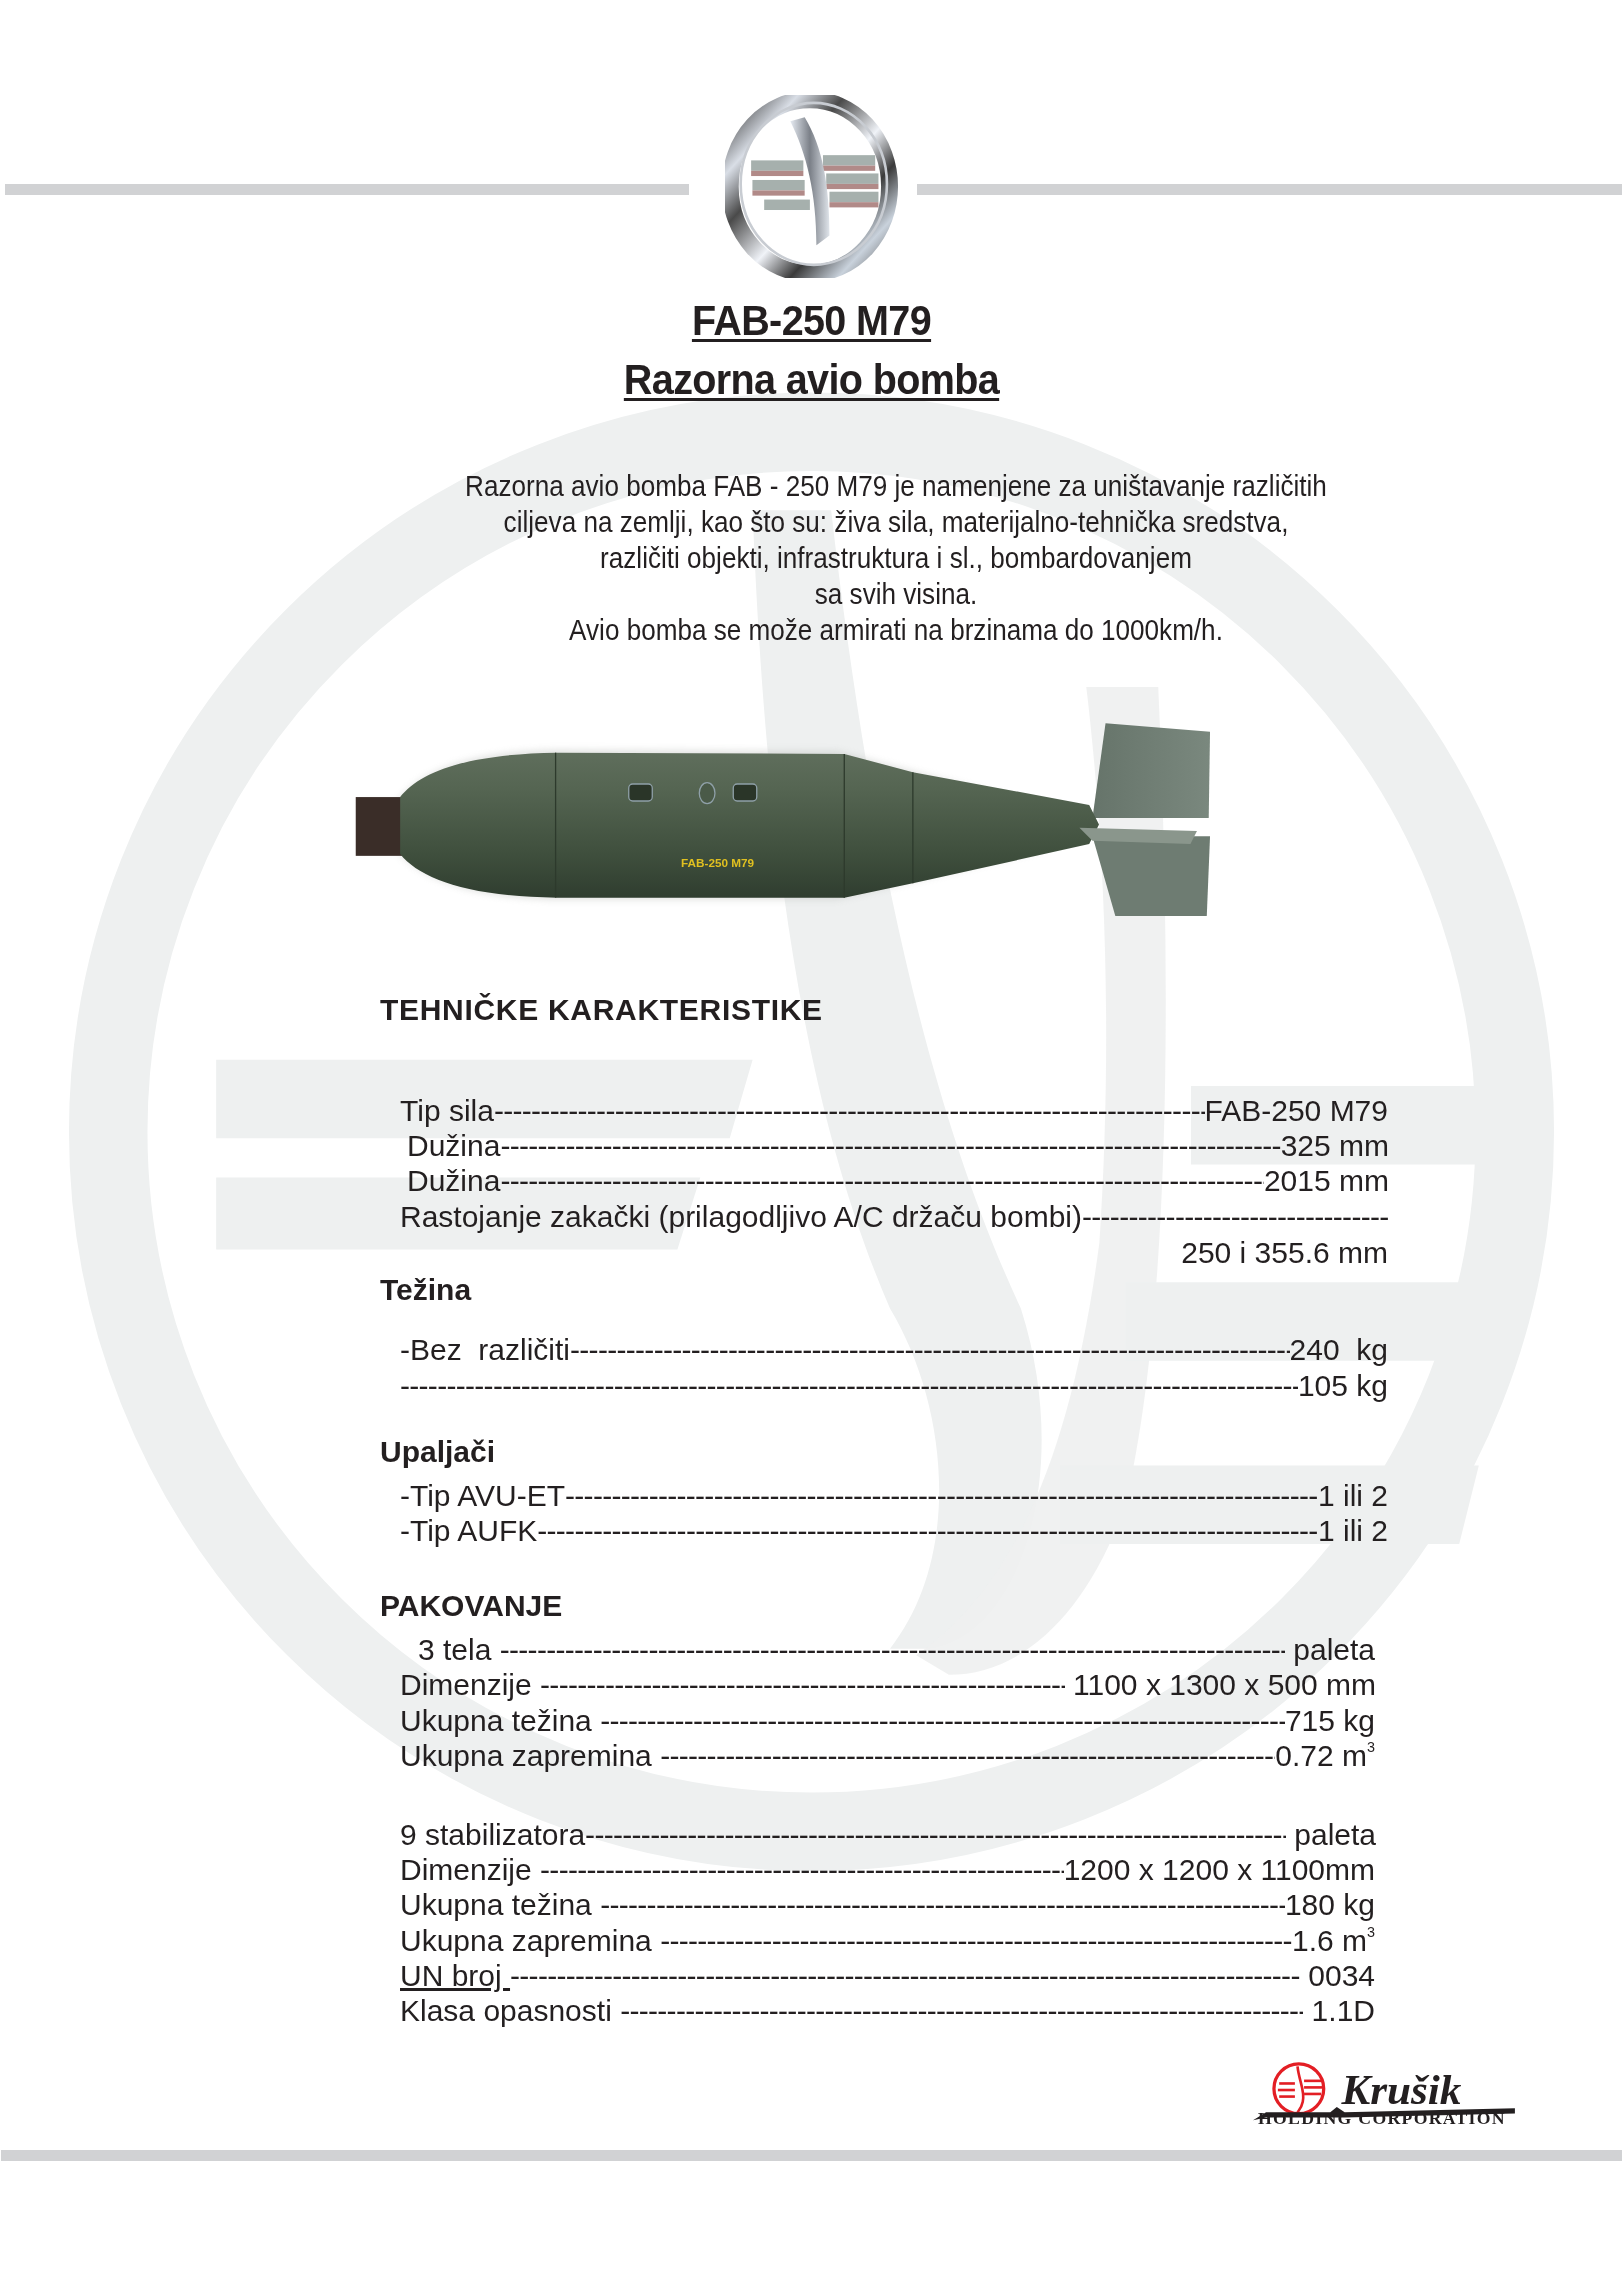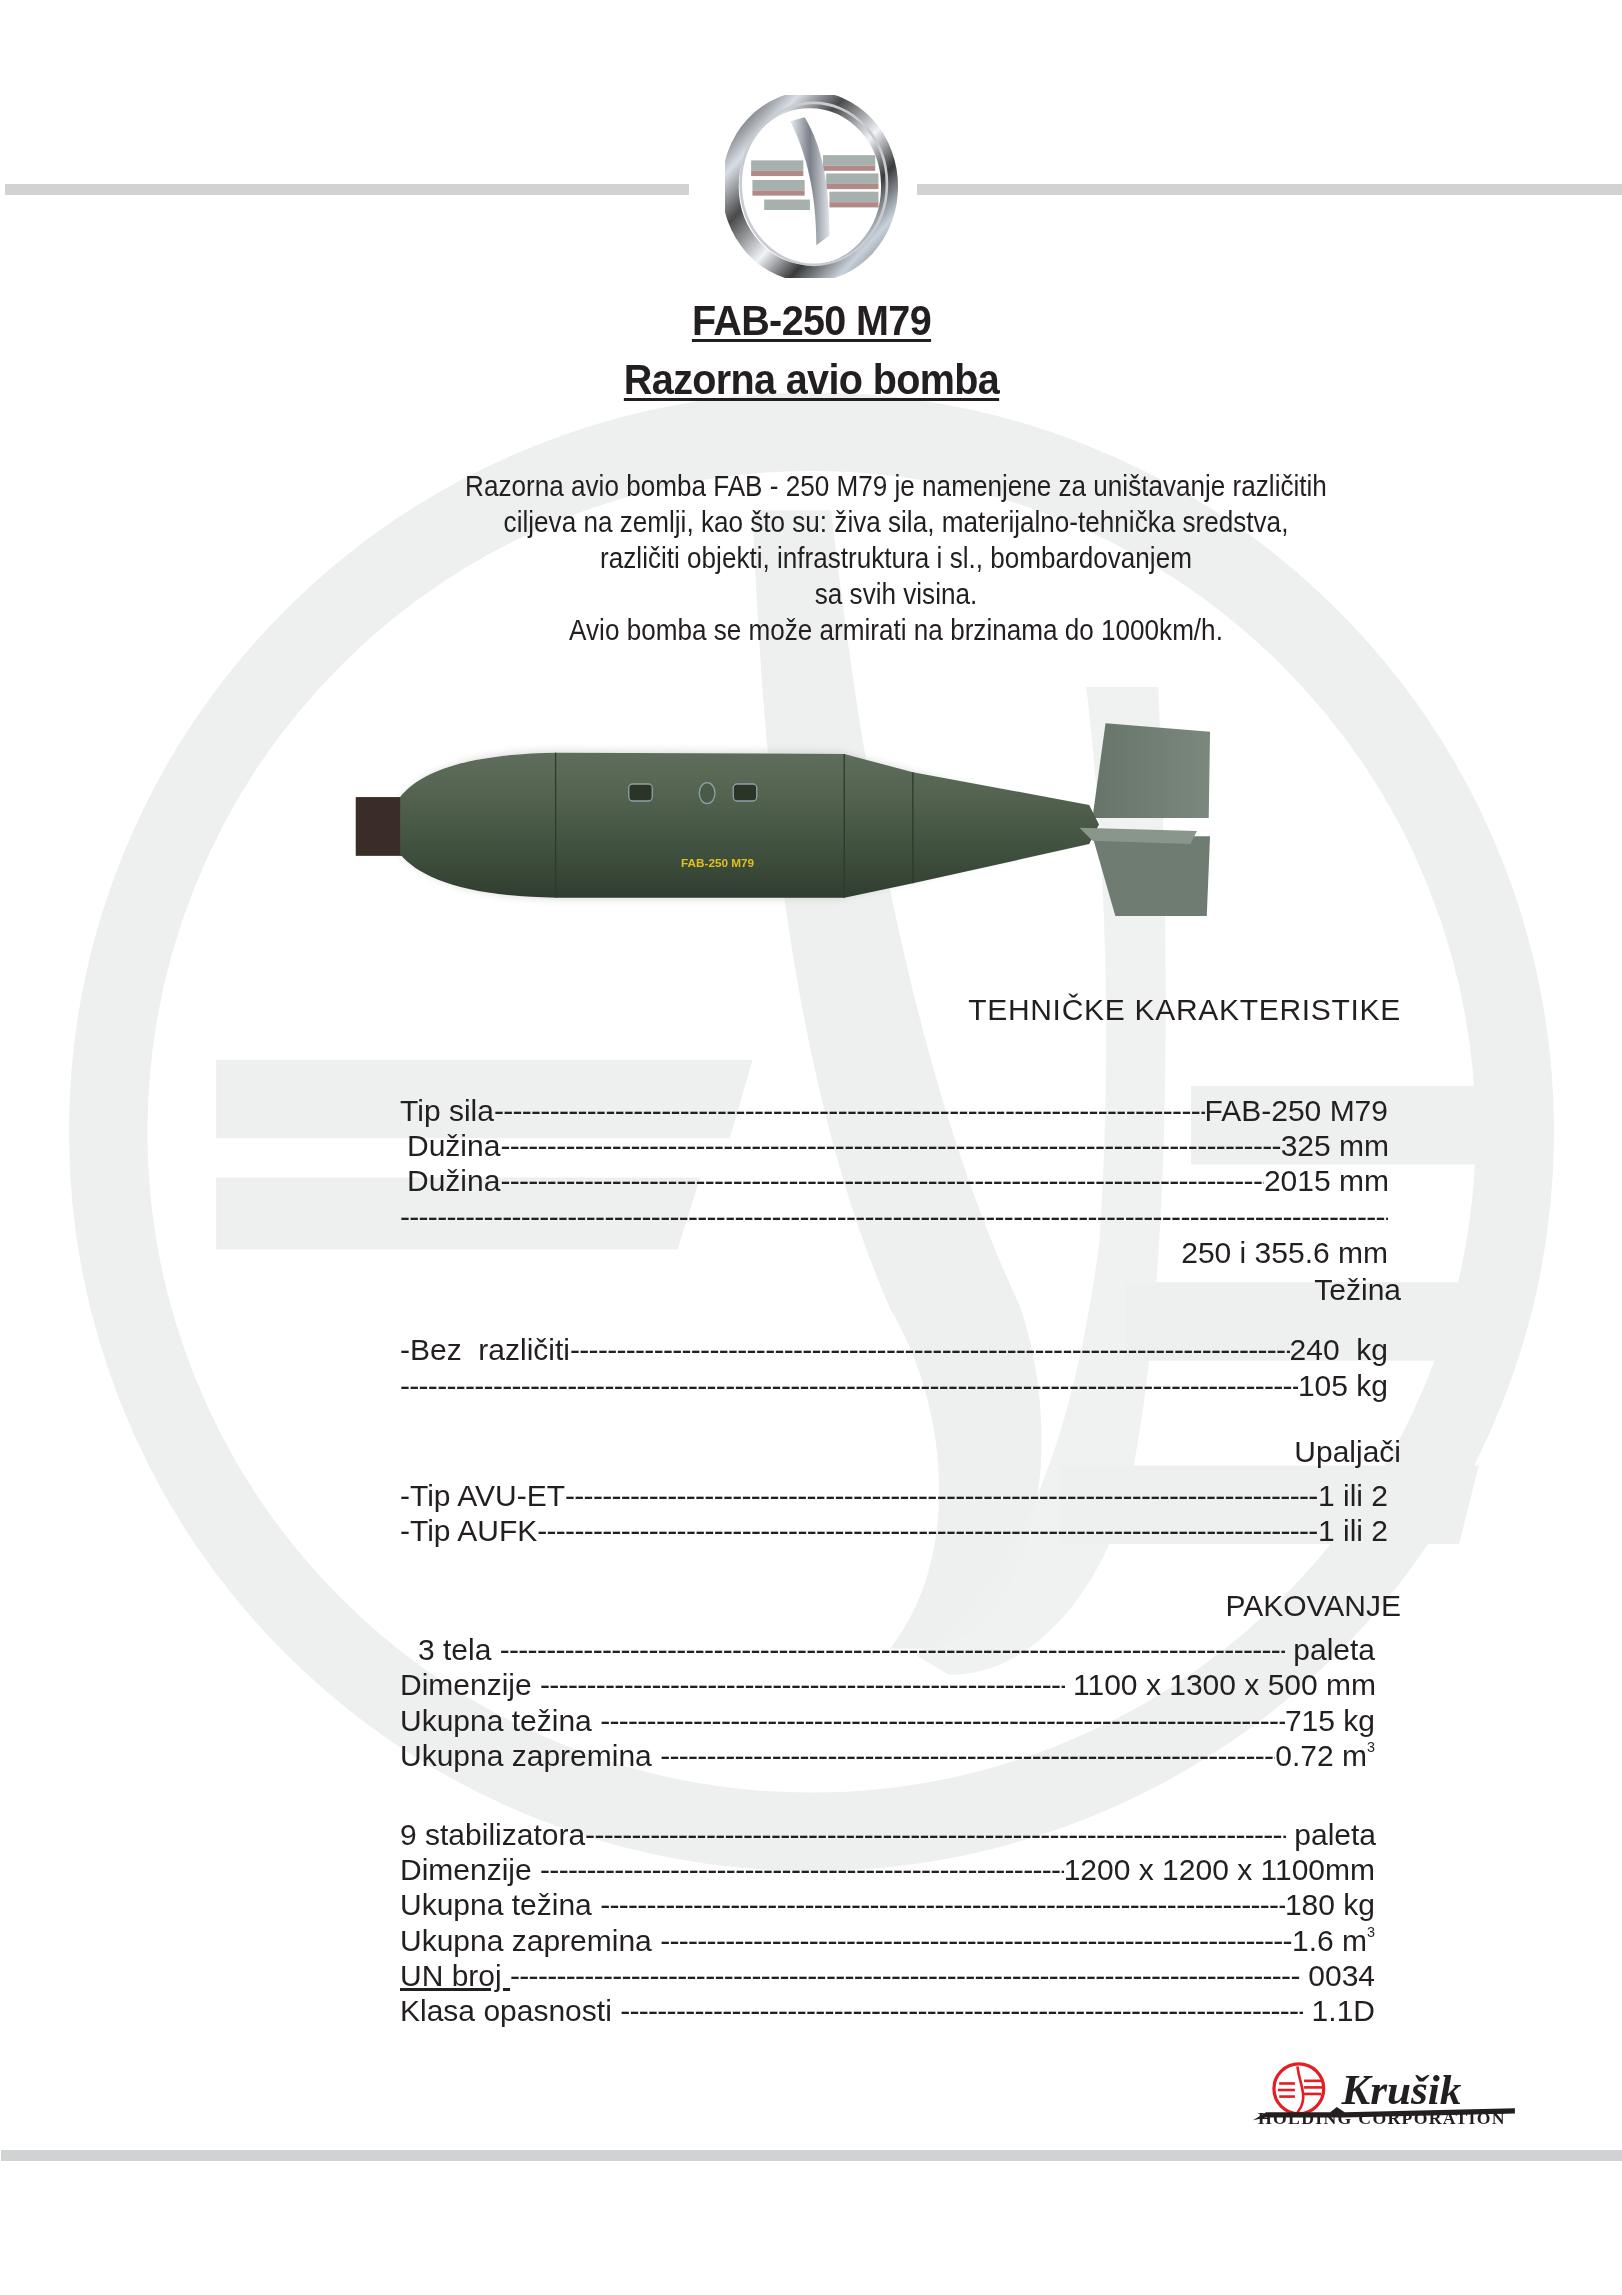--- a/index.html
+++ b/index.html
@@ -22,21 +22,21 @@
            transform: scaleX(0.92); }
   #title1 { top: 296px; }
   #title2 { top: 355px; }
 
   #intro { position: absolute; left: 366px; width: 1060px; top: 468px; text-align: center;
            font-size: 29px; line-height: 36px; z-index: 2; transform: scaleX(0.9); transform-origin: center top; }
   #intro div { white-space: nowrap; }
 
   #bomb { left: 347px; top: 720px; width: 877px; height: 209px; z-index: 2; }
 
-  .section-head { position: absolute; left: 380px; width: 1021px; text-align: right; font-weight: normal;
+  .section-head { position: absolute; left: 380px; width: 1021px; text-align: left; font-weight: bold;
                   font-size: 30px; z-index: 2; }
 
   .spec { position: absolute; left: 400px; width: 988px; display: flex; align-items: baseline;
           font-size: 30px; line-height: 35px; white-space: nowrap; z-index: 2; }
   .spec .lbl { flex: 0 0 auto; }
   .spec .dash { flex: 1 1 auto; overflow: hidden; letter-spacing: -0.7px; color: #231f20; }
   .spec .dash::before { content: "----------------------------------------------------------------------------------------------------------------------------------------------------------------------------------"; }
   .spec .val { flex: 0 0 auto; }
   .spec sup { font-size: 14.4px; vertical-align: 14.4px; line-height: 0; }
 
@@ -168,20 +168,21 @@
   <span class="lbl">Dužina</span>
   <span class="dash"></span>
   <span class="val">325 mm</span>
 </div>
 <div class="spec" style="top:1163px; left:407px; width:982px;">
   <span class="lbl">Dužina</span>
   <span class="dash"></span>
   <span class="val">2015 mm</span>
 </div>
 <div class="spec" style="top:1199px;">
+  <span class="lbl">Rastojanje zakački (prilagodljivo A/C držaču bombi)</span>
   <span class="dash"></span>
 </div>
 <div class="spec" style="top:1235px; justify-content:flex-end;">
   <span class="val">250 i 355.6 mm</span>
 </div>
 
 <div class="section-head" style="top:1273px;">Težina</div>
 <div class="spec" style="top:1332px;">
   <span class="lbl" style="white-space:pre;">-Bez  različiti</span>
   <span class="dash"></span>

